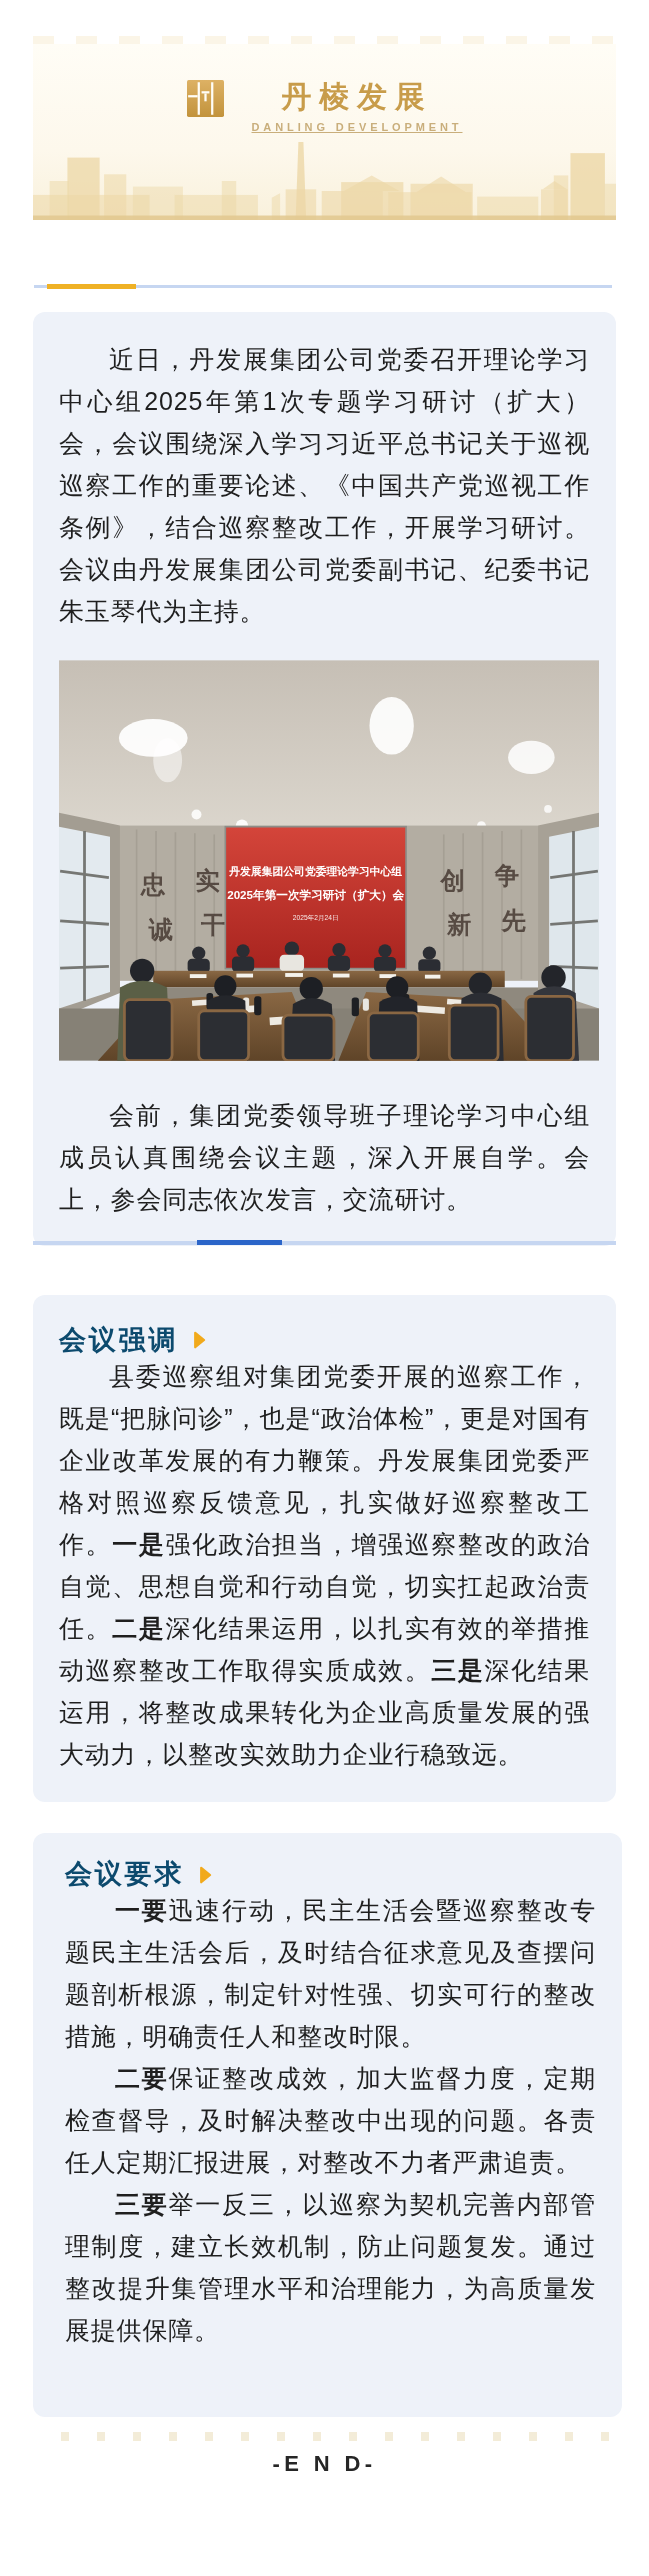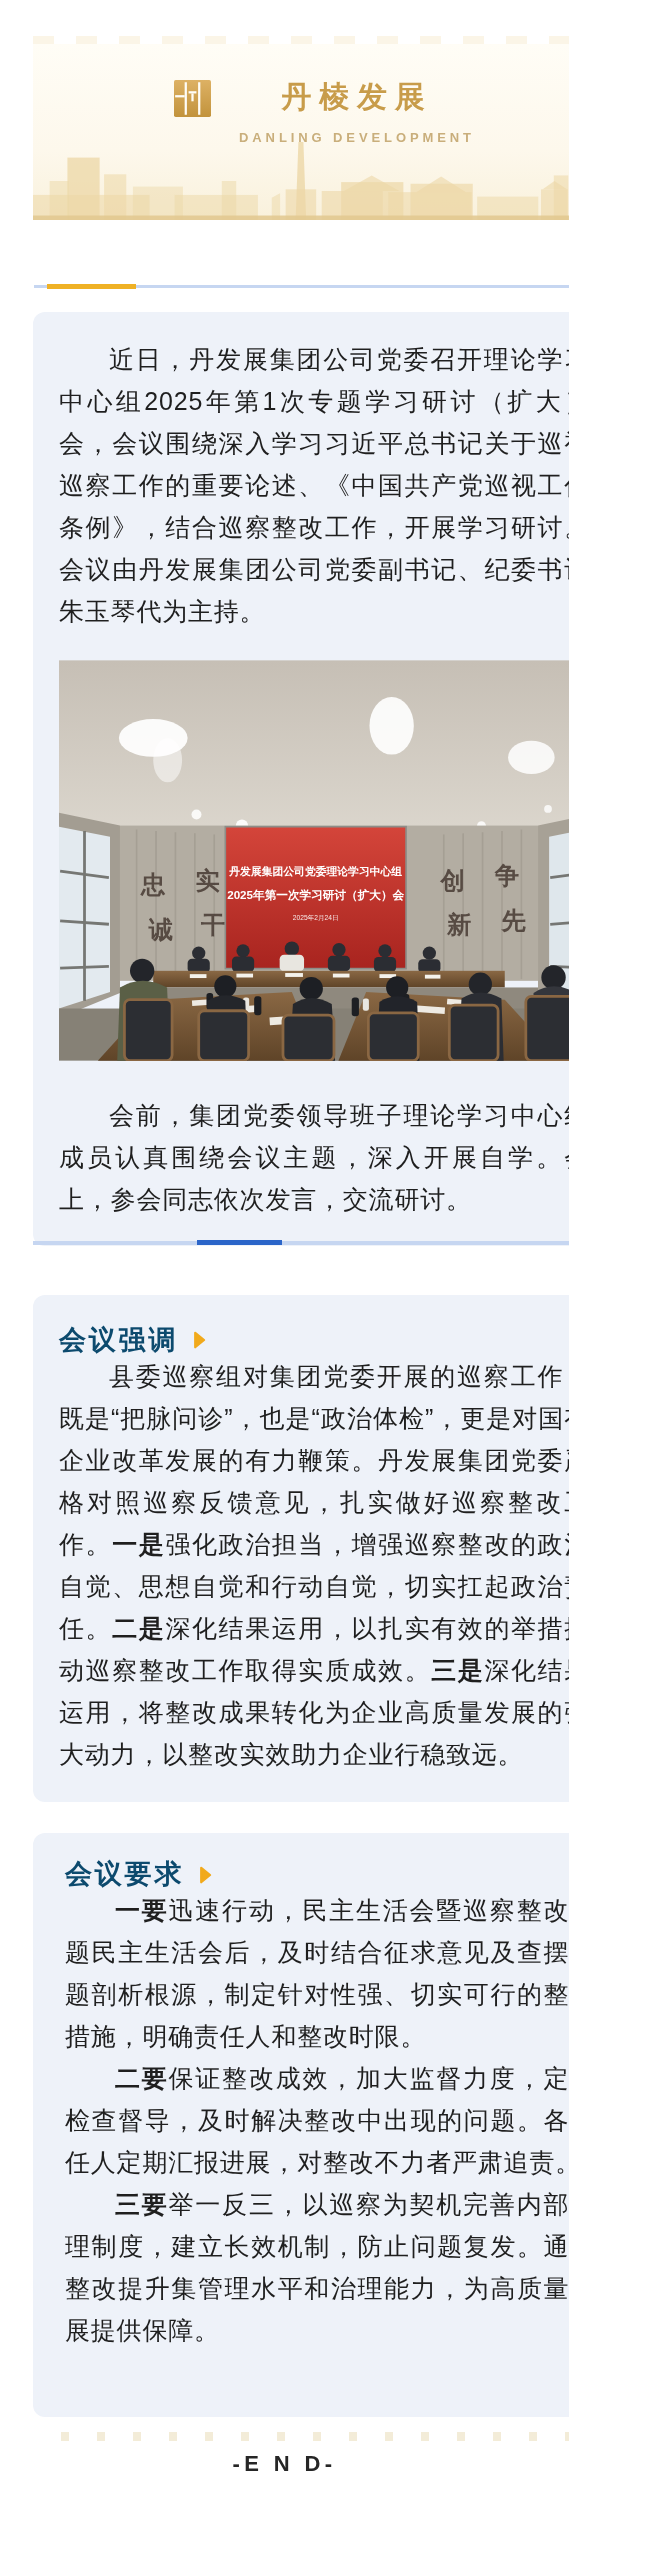--- a/index.html
+++ b/index.html
@@ -1,29 +1,29 @@
 <!DOCTYPE html>
 <html style="font-size:9px"><head>
 <meta charset="utf-8">
 <style>
   html,body{margin:0;padding:0;background:#ffffff;}
   body{font-family:"Liberation Sans","DejaVu Sans",sans-serif;}
-  #page{position:relative;width:569px;height:2576px;background:#ffffff;overflow:hidden;}
+  #page{position:relative;width:649px;height:2576px;background:#ffffff;overflow:hidden;}
 
   
   .banner-tabs{position:absolute;left:33px;top:36px;width:583px;height:8.3px;
     background:repeating-linear-gradient(90deg,#fbf5e7 0 21px,#ffffff 21px 43px);}
   .banner{position:absolute;left:33px;top:44px;width:583px;height:176px;
     background:linear-gradient(#fffdf6 0%,#fdf8ec 60%,#f9f1dc 100%);overflow:hidden;}
   .logo-row{position:absolute;left:0;top:36px;width:100%;display:flex;justify-content:center;align-items:flex-start;}
   .logo-mark{flex:0 0 auto;margin-right:28px;}
   .logo-texts{display:flex;flex-direction:column;align-items:center;}
   .logo-title{font-size:30px;line-height:33px;font-weight:700;color:#c89c4a;letter-spacing:7.8px;
     text-shadow:0 0.6px 0.6px rgba(255,255,255,.6);}
-  .logo-sub{font-size:13px;color:#c9ae7b;letter-spacing:3.9px;margin-top:17px;font-weight:700;}
+  .logo-sub{font-size:11px;color:#c9ae7b;letter-spacing:3.9px;margin-top:8px;font-weight:700;text-decoration:underline;}
   .skyline{position:absolute;left:0;bottom:0;width:100%;height:78px;}
 
   
   .divider1{position:absolute;left:34px;top:285px;width:578px;height:3.3px;background:#c6d6f1;}
   .divider1 .seg{position:absolute;left:13.3px;top:-1.1px;width:89px;height:5.5px;background:#efb125;}
 
   
   .card{position:absolute;left:33px;width:583px;background:#eef2f9;border-radius:12px;}
   #card1{top:312px;height:934px;}
   #card2{top:1295px;height:507px;}

